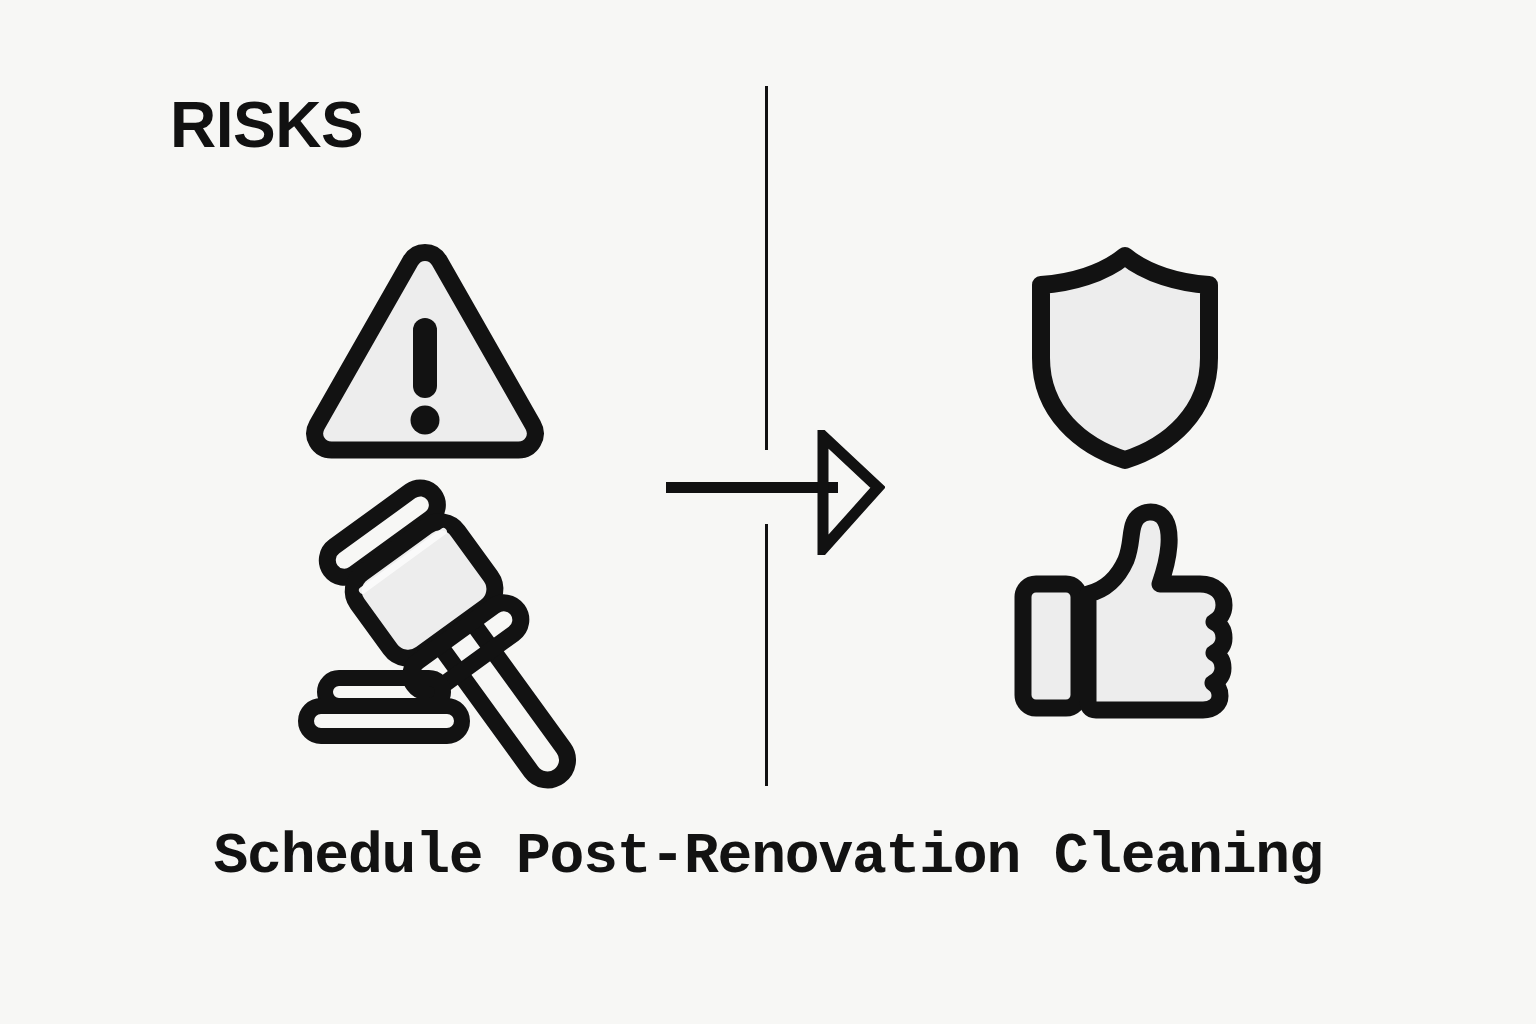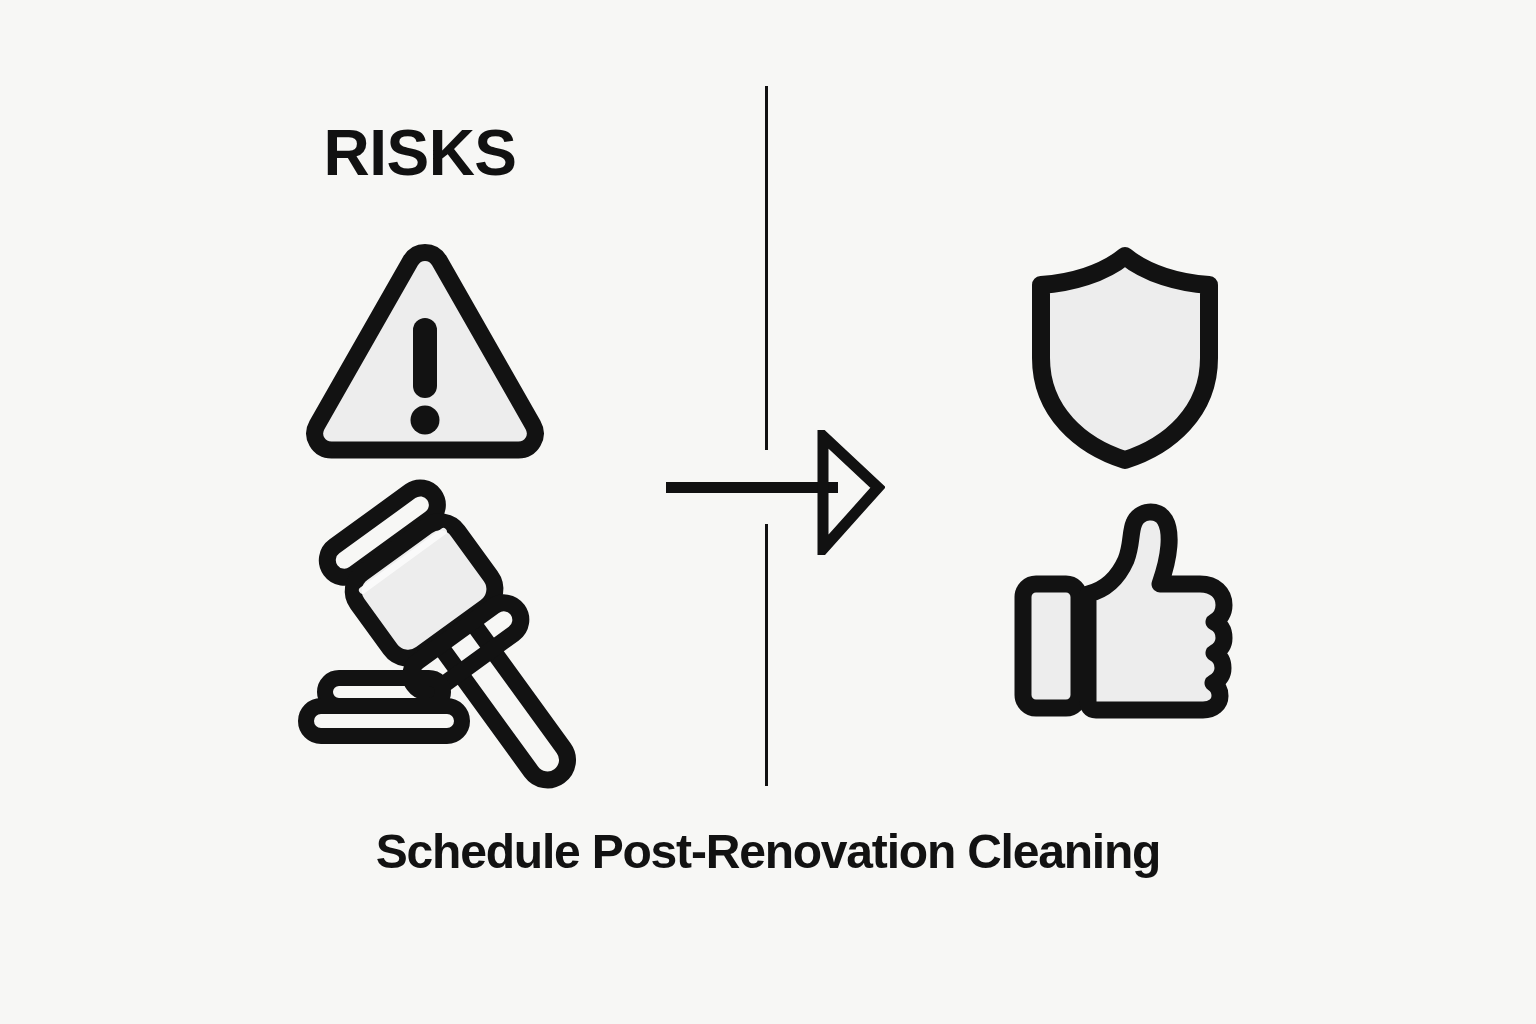--- a/index.html
+++ b/index.html
@@ -14,27 +14,26 @@
     height: 1024px;
     background: #f7f7f5;
     overflow: hidden;
     font-family: "Liberation Sans", sans-serif;
     -webkit-font-smoothing: antialiased;
   }
 
   
   .col-heading {
     position: absolute;
-    top: 121px;
+    top: 93px;
     font-family: "Liberation Sans", sans-serif;
     font-weight: 700;
     font-size: 64px;
     letter-spacing: -0.5px;
     color: #111111;
-    text-align: center;
     line-height: 1;
     white-space: nowrap;
   }
   #risks-heading {
     left: 170px;
     width: 500px;
   }
   #benefits-heading {
     left: 868px;
     width: 500px;
@@ -68,23 +67,23 @@
 
   .icon-slot svg { display: block; width: 100%; height: 100%; overflow: visible; }
 
   
   #caption {
     position: absolute;
     left: 0;
     top: 826px;
     width: 1536px;
     text-align: center;
-    font-family: Liberation Sans, sans-serif;
+    font-family: Liberation Mono, monospace;
     font-weight: 700;
-    font-size: 48px;
+    font-size: 58px;
     letter-spacing: -1.2px;
     color: #121212;
     line-height: 1.08;
     white-space: nowrap;
   }
 </style>
 </head>
 <body>
 
 <div id="canvas">

